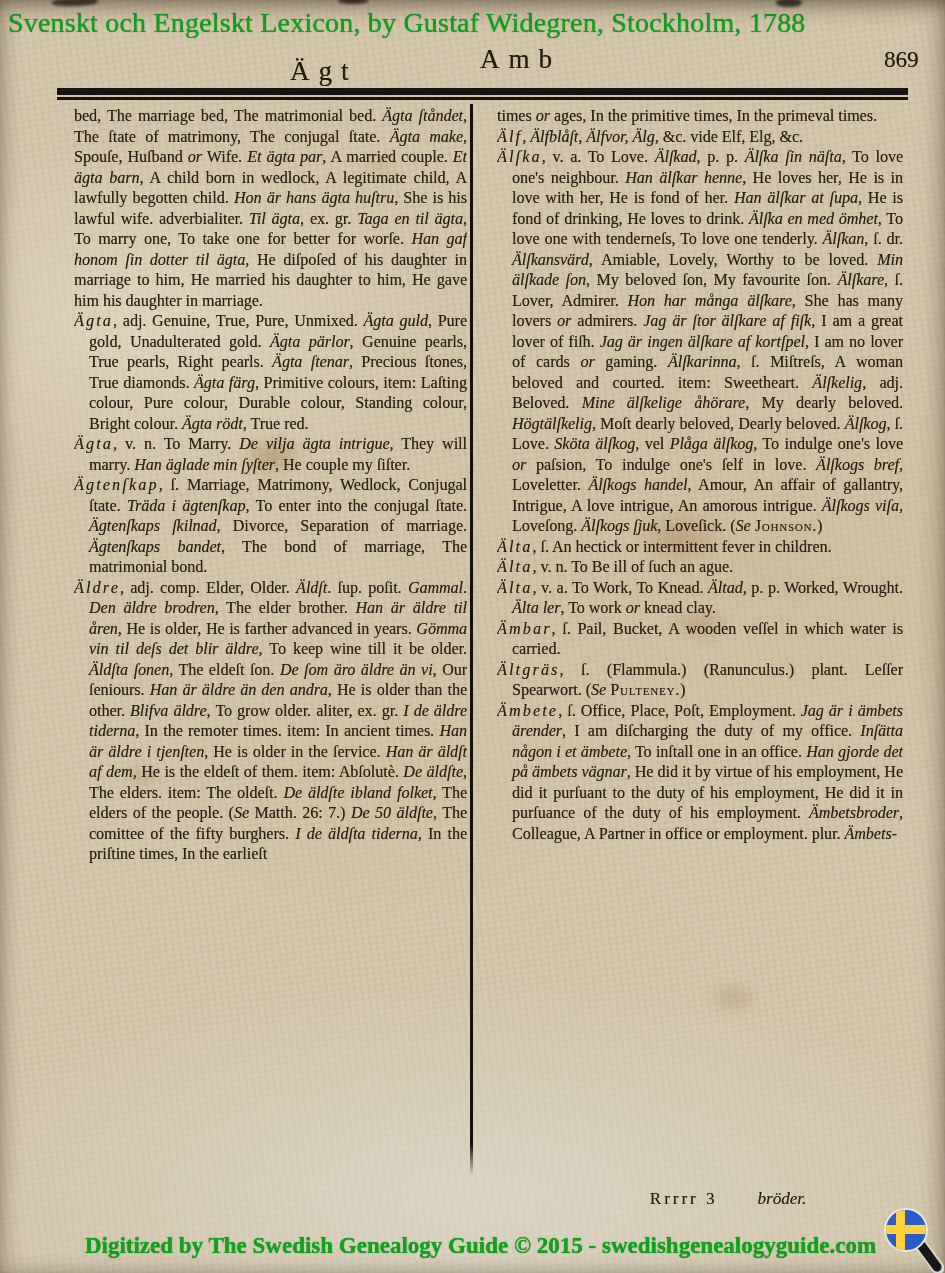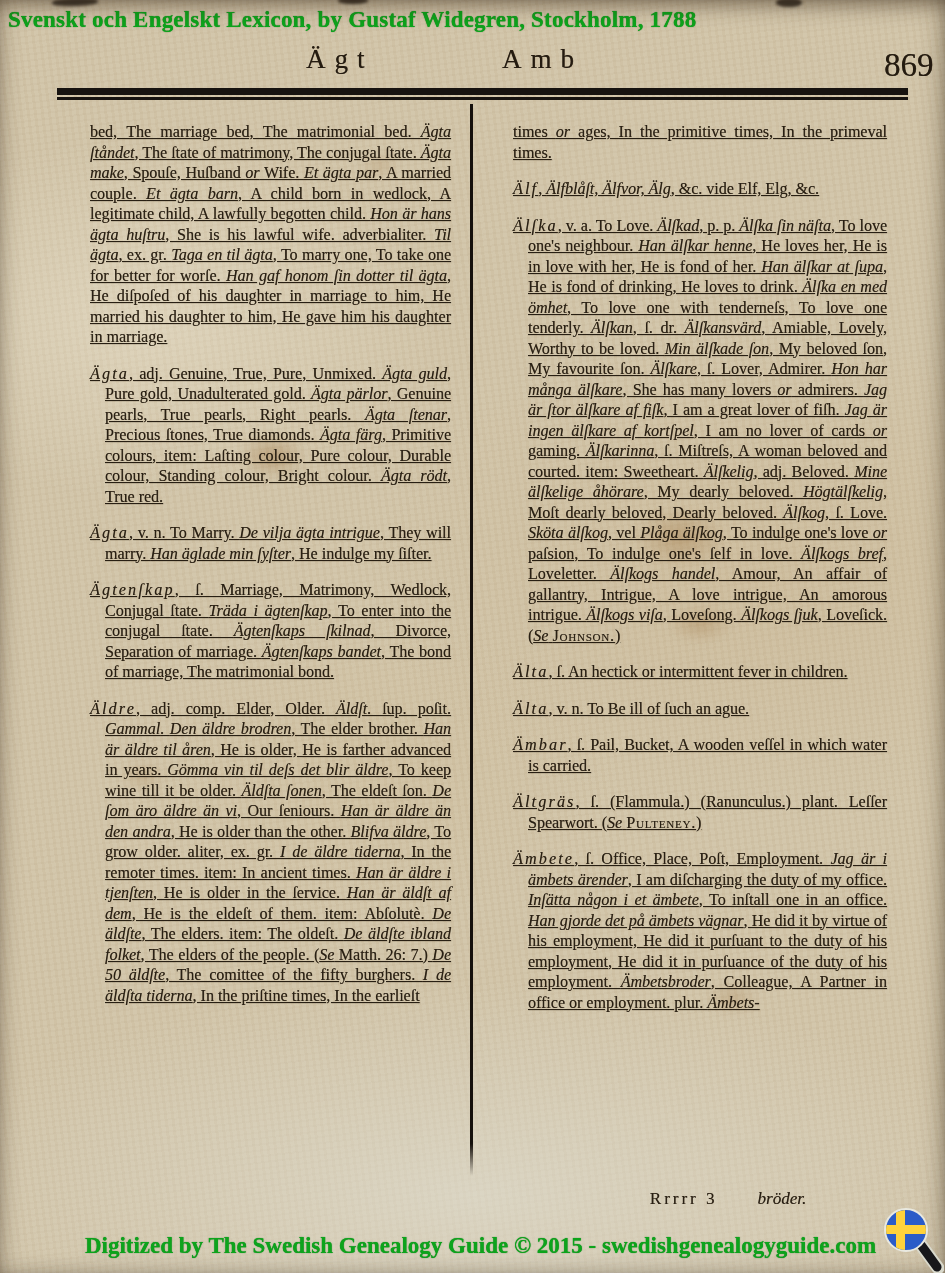--- a/index.html
+++ b/index.html
@@ -27,42 +27,42 @@
   .stain{position:absolute;border-radius:50%;filter:blur(4px);z-index:1;
     background:radial-gradient(closest-side, rgba(146,98,42,.38), rgba(146,98,42,0) 72%);}
   .s1{left:225px;top:425px;width:95px;height:62px;}
   .s2{left:615px;top:495px;width:130px;height:85px;opacity:.85;}
   .s3{left:655px;top:598px;width:90px;height:52px;opacity:.7;}
   .s4{left:112px;top:756px;width:62px;height:40px;opacity:.6;}
   .s5{left:695px;top:975px;width:75px;height:46px;opacity:.6;}
   .s6{left:352px;top:148px;width:55px;height:34px;opacity:.5;}
 
   .wm-top{position:absolute;left:8px;top:7px;z-index:8;
-    font-size:23px;font-weight:bold;letter-spacing:.2px;color:#0da41c;
+    font-size:28px;font-weight:normal;letter-spacing:.2px;color:#0da41c;
     text-shadow:0 0 1px rgba(7,110,15,.9);white-space:nowrap;}
   .wm-bottom{position:absolute;left:8px;top:1233px;width:100%;text-align:center;z-index:8;
     font-size:23px;font-weight:bold;color:#0da41c;text-shadow:0 0 1px rgba(7,110,15,.9);}
 
   .guide{position:absolute;top:44px;z-index:4;font-size:27px;color:#241b10;
     letter-spacing:9px;text-shadow:.3px .3px .5px rgba(35,22,8,.6);}
-  .guide-left{left:306px;}
-  .guide-right{left:502px;}
-  .page-number{position:absolute;top:47px;left:884px;z-index:4;font-size:33px;color:#241b10;
+  .guide-left{left:290px;margin-top:12px;}
+  .guide-right{left:480px;}
+  .page-number{position:absolute;top:47px;left:884px;z-index:4;font-size:23px;color:#241b10;
     text-shadow:.3px .3px .5px rgba(35,22,8,.6);}
   .head-rule{position:absolute;left:57px;top:88px;width:851px;height:13px;z-index:4;
     background:linear-gradient(to bottom,#171310 0 54%,rgba(23,19,16,0) 54% 71%,#171310 71% 95%,transparent 95%);}
 
   .column{position:absolute;top:106px;z-index:5;color:#281f13;
     font-size:16px;line-height:20.5px;text-align:justify;overflow:hidden;
     text-shadow:.25px .25px .35px rgba(40,25,10,.55);}
   .col-left{left:74px;width:393px;height:1075px;}
   .col-right{left:497px;width:406px;height:1078px;}
   .col-divider{position:absolute;left:470px;top:104px;width:3px;height:1072px;z-index:4;
     background:linear-gradient(to bottom,#15100c 0 97%,rgba(21,16,12,0));}
-  .para{margin:16px;padding-left:15px;text-indent:-15px;text-decoration:underline;}
+  .para{margin:0;padding-left:15px;text-indent:-15px;}
   .para.cont{padding-left:0;text-indent:0;}
   .seg-i{font-style:italic;}
   .seg-hw{font-style:italic;letter-spacing:2.2px;}
   .seg-sc{font-variant:small-caps;letter-spacing:.8px;}
   .sig-row{position:absolute;left:497px;top:1189px;width:406px;z-index:5;
     display:flex;justify-content:center;color:#281f13;font-size:17px;
     text-shadow:.25px .25px .35px rgba(40,25,10,.55);}
   .sig-mark{padding-left:58px;letter-spacing:3px;}
   .sig-catch{font-style:italic;padding-right:2px;margin-left:40px;}
   .logo{position:absolute;right:1px;top:1207px;z-index:10;}
@@ -84,31 +84,32 @@
   <div class="wm-top">Svenskt och Engelskt Lexicon, by Gustaf Widegren, Stockholm, 1788</div>
 
   <div class="guide guide-left">Ägt</div>
   <div class="guide guide-right">Amb</div>
   <div class="page-number">869</div>
   <div class="head-rule"></div>
 
   <div class="column col-left" id="col-left">
       <div class="para cont"><span class="seg-r">bed, The marriage bed, The matrimonial bed. </span><span class="seg-i">Ägta ſtåndet</span><span class="seg-r">, The ſtate of matrimony, The conjugal ſtate. </span><span class="seg-i">Ägta make</span><span class="seg-r">, Spouſe, Huſband </span><span class="seg-i">or</span><span class="seg-r"> Wife. </span><span class="seg-i">Et ägta par</span><span class="seg-r">, A married couple. </span><span class="seg-i">Et ägta barn</span><span class="seg-r">, A child born in wedlock, A legitimate child, A lawfully begotten child. </span><span class="seg-i">Hon är hans ägta huſtru</span><span class="seg-r">, She is his lawful wife. adverbialiter. </span><span class="seg-i">Til ägta</span><span class="seg-r">, ex. gr. </span><span class="seg-i">Taga en til ägta</span><span class="seg-r">, To marry one, To take one for better for worſe. </span><span class="seg-i">Han gaf honom ſin dotter til ägta</span><span class="seg-r">, He diſpoſed of his daughter in marriage to him, He married his daughter to him, He gave him his daughter in marriage.</span></div>
       <div class="para"><span class="seg-hw">Ägta</span><span class="seg-r">, adj. Genuine, True, Pure, Unmixed. </span><span class="seg-i">Ägta guld</span><span class="seg-r">, Pure gold, Unadulterated gold. </span><span class="seg-i">Ägta pärlor</span><span class="seg-r">, Genuine pearls, True pearls, Right pearls. </span><span class="seg-i">Ägta ſtenar</span><span class="seg-r">, Precious ſtones, True diamonds. </span><span class="seg-i">Ägta färg</span><span class="seg-r">, Primitive colours, item: Laſting colour, Pure colour, Durable colour, Standing colour, Bright colour. </span><span class="seg-i">Ägta rödt</span><span class="seg-r">, True red.</span></div>
-      <div class="para"><span class="seg-hw">Ägta</span><span class="seg-r">, v. n. To Marry. </span><span class="seg-i">De vilja ägta intrigue</span><span class="seg-r">, They will marry. </span><span class="seg-i">Han äglade min ſyſter</span><span class="seg-r">, He indulge my ſiſter.</span></div>
+      <div class="para"><span class="seg-hw">Ägta</span><span class="seg-r">, v. n. To Marry. </span><span class="seg-i">De vilja ägta intrigue</span><span class="seg-r">, They will marry. </span><span class="seg-i">Han äglade min ſyſter</span><span class="seg-r">, He couple my ſiſter.</span></div>
       <div class="para"><span class="seg-hw">Ägtenſkap</span><span class="seg-r">, ſ. Marriage, Matrimony, Wedlock, Conjugal ſtate. </span><span class="seg-i">Träda i ägtenſkap</span><span class="seg-r">, To enter into the conjugal ſtate. </span><span class="seg-i">Ägtenſkaps ſkilnad</span><span class="seg-r">, Divorce, Separation of marriage. </span><span class="seg-i">Ägtenſkaps bandet</span><span class="seg-r">, The bond of marriage, The matrimonial bond.</span></div>
       <div class="para"><span class="seg-hw">Äldre</span><span class="seg-r">, adj. comp. Elder, Older. </span><span class="seg-i">Äldſt</span><span class="seg-r">. ſup. poſit. </span><span class="seg-i">Gammal</span><span class="seg-r">. </span><span class="seg-i">Den äldre brodren</span><span class="seg-r">, The elder brother. </span><span class="seg-i">Han är äldre til åren</span><span class="seg-r">, He is older, He is farther advanced in years. </span><span class="seg-i">Gömma vin til deſs det blir äldre</span><span class="seg-r">, To keep wine till it be older. </span><span class="seg-i">Äldſta ſonen</span><span class="seg-r">, The eldeſt ſon. </span><span class="seg-i">De ſom äro äldre än vi</span><span class="seg-r">, Our ſeniours. </span><span class="seg-i">Han är äldre än den andra</span><span class="seg-r">, He is older than the other. </span><span class="seg-i">Blifva äldre</span><span class="seg-r">, To grow older. aliter, ex. gr. </span><span class="seg-i">I de äldre tiderna</span><span class="seg-r">, In the remoter times. item: In ancient times. </span><span class="seg-i">Han är äldre i tjenſten</span><span class="seg-r">, He is older in the ſervice. </span><span class="seg-i">Han är äldſt af dem</span><span class="seg-r">, He is the eldeſt of them. item: Abſolutè. </span><span class="seg-i">De äldſte</span><span class="seg-r">, The elders. item: The oldeſt. </span><span class="seg-i">De äldſte ibland folket</span><span class="seg-r">, The elders of the people. (</span><span class="seg-i">Se</span><span class="seg-r"> Matth. 26: 7.) </span><span class="seg-i">De 50 äldſte</span><span class="seg-r">, The comittee of the fifty burghers. </span><span class="seg-i">I de äldſta tiderna</span><span class="seg-r">, In the priſtine times, In the earlieſt</span></div>
     </div>
   <div class="col-divider"></div>
   <div class="column col-right" id="col-right">
       <div class="para cont"><span class="seg-r">times </span><span class="seg-i">or</span><span class="seg-r"> ages, In the primitive times, In the primeval times.</span></div>
       <div class="para"><span class="seg-hw">Älf</span><span class="seg-r">, </span><span class="seg-i">Älfblåſt, Älfvor, Älg</span><span class="seg-r">, &amp;c. vide Elf, Elg, &amp;c.</span></div>
       <div class="para"><span class="seg-hw">Älſka</span><span class="seg-r">, v. a. To Love. </span><span class="seg-i">Älſkad</span><span class="seg-r">, p. p. </span><span class="seg-i">Älſka ſin näſta</span><span class="seg-r">, To love one's neighbour. </span><span class="seg-i">Han älſkar henne</span><span class="seg-r">, He loves her, He is in love with her, He is fond of her. </span><span class="seg-i">Han älſkar at ſupa</span><span class="seg-r">, He is fond of drinking, He loves to drink. </span><span class="seg-i">Älſka en med ömhet</span><span class="seg-r">, To love one with tenderneſs, To love one tenderly. </span><span class="seg-i">Älſkan</span><span class="seg-r">, ſ. dr. </span><span class="seg-i">Älſkansvärd</span><span class="seg-r">, Amiable, Lovely, Worthy to be loved. </span><span class="seg-i">Min älſkade ſon</span><span class="seg-r">, My beloved ſon, My favourite ſon. </span><span class="seg-i">Älſkare</span><span class="seg-r">, ſ. Lover, Admirer. </span><span class="seg-i">Hon har många älſkare</span><span class="seg-r">, She has many lovers </span><span class="seg-i">or</span><span class="seg-r"> admirers. </span><span class="seg-i">Jag är ſtor älſkare af fiſk</span><span class="seg-r">, I am a great lover of fiſh. </span><span class="seg-i">Jag är ingen älſkare af kortſpel</span><span class="seg-r">, I am no lover of cards </span><span class="seg-i">or</span><span class="seg-r"> gaming. </span><span class="seg-i">Älſkarinna</span><span class="seg-r">, ſ. Miſtreſs, A woman beloved and courted. item: Sweetheart. </span><span class="seg-i">Älſkelig</span><span class="seg-r">, adj. Beloved. </span><span class="seg-i">Mine älſkelige åhörare</span><span class="seg-r">, My dearly beloved. </span><span class="seg-i">Högtälſkelig</span><span class="seg-r">, Moſt dearly beloved, Dearly beloved. </span><span class="seg-i">Älſkog</span><span class="seg-r">, ſ. Love. </span><span class="seg-i">Sköta älſkog</span><span class="seg-r">, vel </span><span class="seg-i">Plåga älſkog</span><span class="seg-r">, To indulge one's love </span><span class="seg-i">or</span><span class="seg-r"> paſsion, To indulge one's ſelf in love. </span><span class="seg-i">Älſkogs bref</span><span class="seg-r">, Loveletter. </span><span class="seg-i">Älſkogs handel</span><span class="seg-r">, Amour, An affair of gallantry, Intrigue, A love intrigue, An amorous intrigue. </span><span class="seg-i">Älſkogs viſa</span><span class="seg-r">, Loveſong. </span><span class="seg-i">Älſkogs ſjuk</span><span class="seg-r">, Loveſick. (</span><span class="seg-i">Se</span><span class="seg-r"> </span><span class="seg-sc">Johnson.</span><span class="seg-r">)</span></div>
       <div class="para"><span class="seg-hw">Älta</span><span class="seg-r">, ſ. An hectick or intermittent fever in children.</span></div>
       <div class="para"><span class="seg-hw">Älta</span><span class="seg-r">, v. n. To Be ill of ſuch an ague.</span></div>
+      <div class="para"><span class="seg-hw">Älta</span><span class="seg-r">, v. a. To Work, To Knead. </span><span class="seg-i">Ältad</span><span class="seg-r">, p. p. Worked, Wrought. </span><span class="seg-i">Älta ler</span><span class="seg-r">, To work </span><span class="seg-i">or</span><span class="seg-r"> knead clay.</span></div>
       <div class="para"><span class="seg-hw">Ämbar</span><span class="seg-r">, ſ. Pail, Bucket, A wooden veſſel in which water is carried.</span></div>
       <div class="para"><span class="seg-hw">Ältgräs</span><span class="seg-r">, ſ. (Flammula.) (Ranunculus.) plant. Leſſer Spearwort. (</span><span class="seg-i">Se</span><span class="seg-r"> </span><span class="seg-sc">Pulteney.</span><span class="seg-r">)</span></div>
       <div class="para"><span class="seg-hw">Ämbete</span><span class="seg-r">, ſ. Office, Place, Poſt, Employment. </span><span class="seg-i">Jag är i ämbets ärender</span><span class="seg-r">, I am diſcharging the duty of my office. </span><span class="seg-i">Inſätta någon i et ämbete</span><span class="seg-r">, To inſtall one in an office. </span><span class="seg-i">Han gjorde det på ämbets vägnar</span><span class="seg-r">, He did it by virtue of his employment, He did it purſuant to the duty of his employment, He did it in purſuance of the duty of his employment. </span><span class="seg-i">Ämbetsbroder</span><span class="seg-r">, Colleague, A Partner in office or employment. plur. </span><span class="seg-i">Ämbets-</span></div>
     </div>
 
   <div class="sig-row">
     <span class="sig-mark">Rrrrr 3</span>
     <span class="sig-catch">bröder.</span>
   </div>
 

